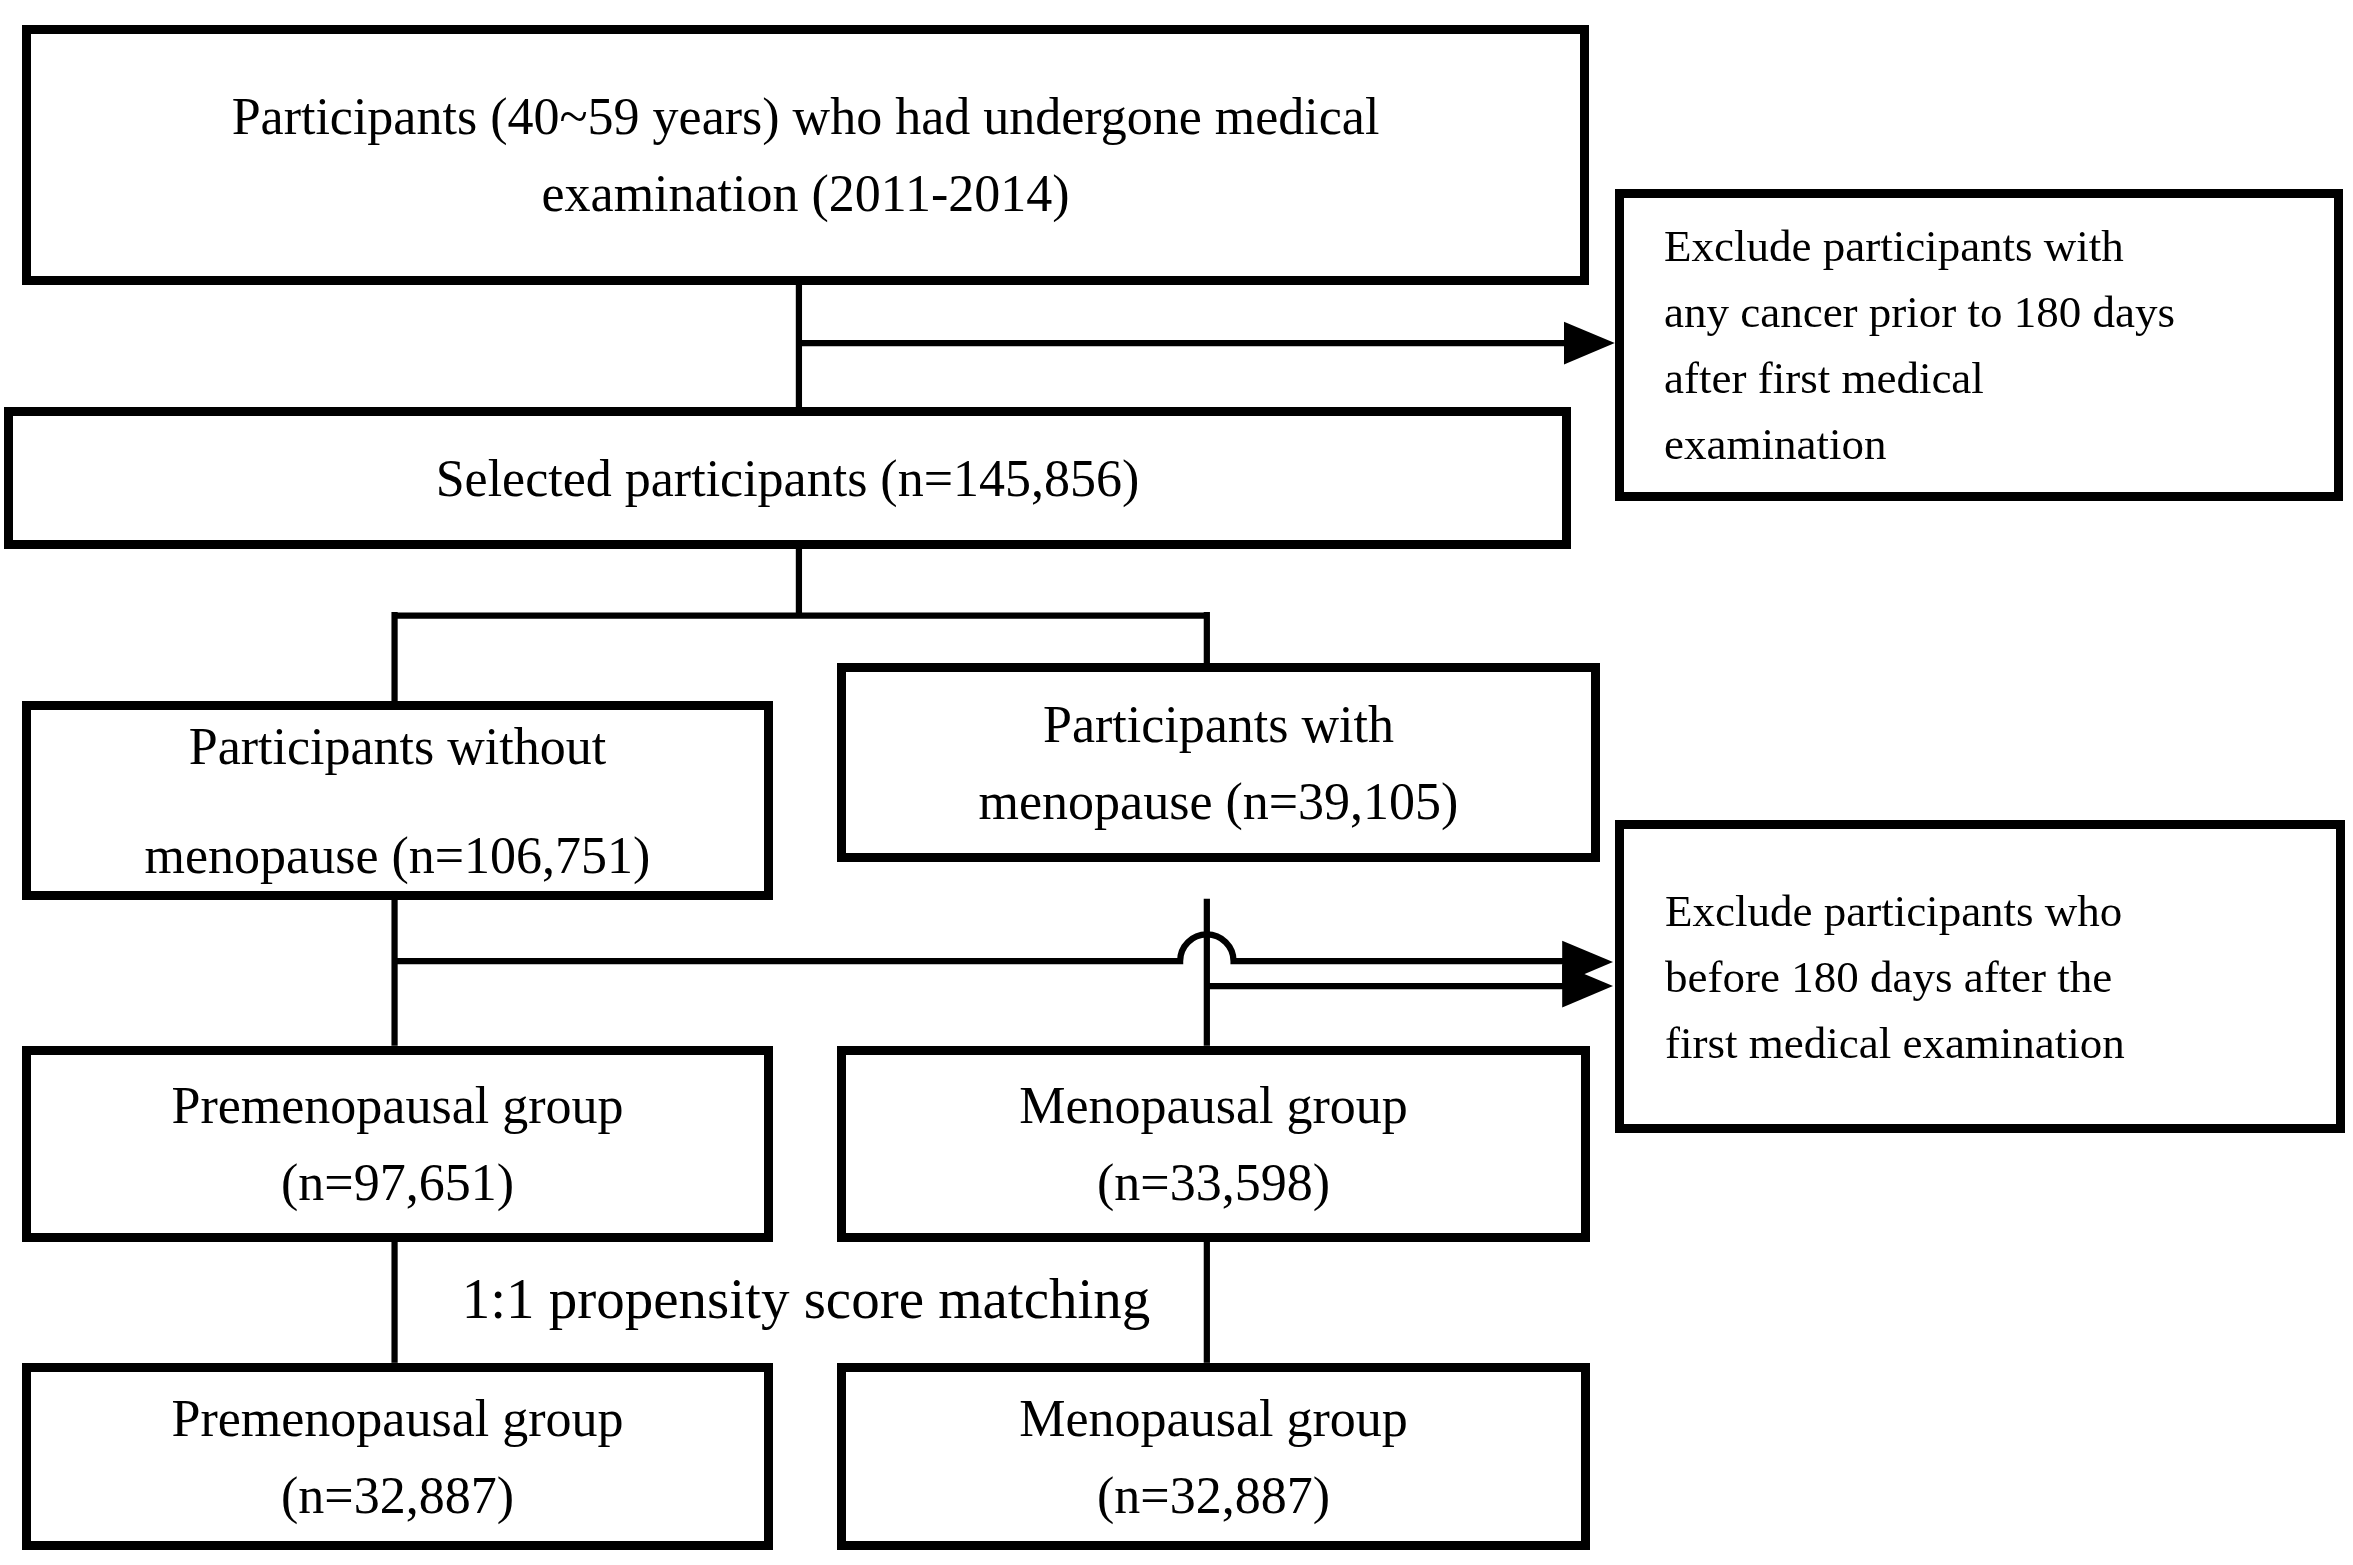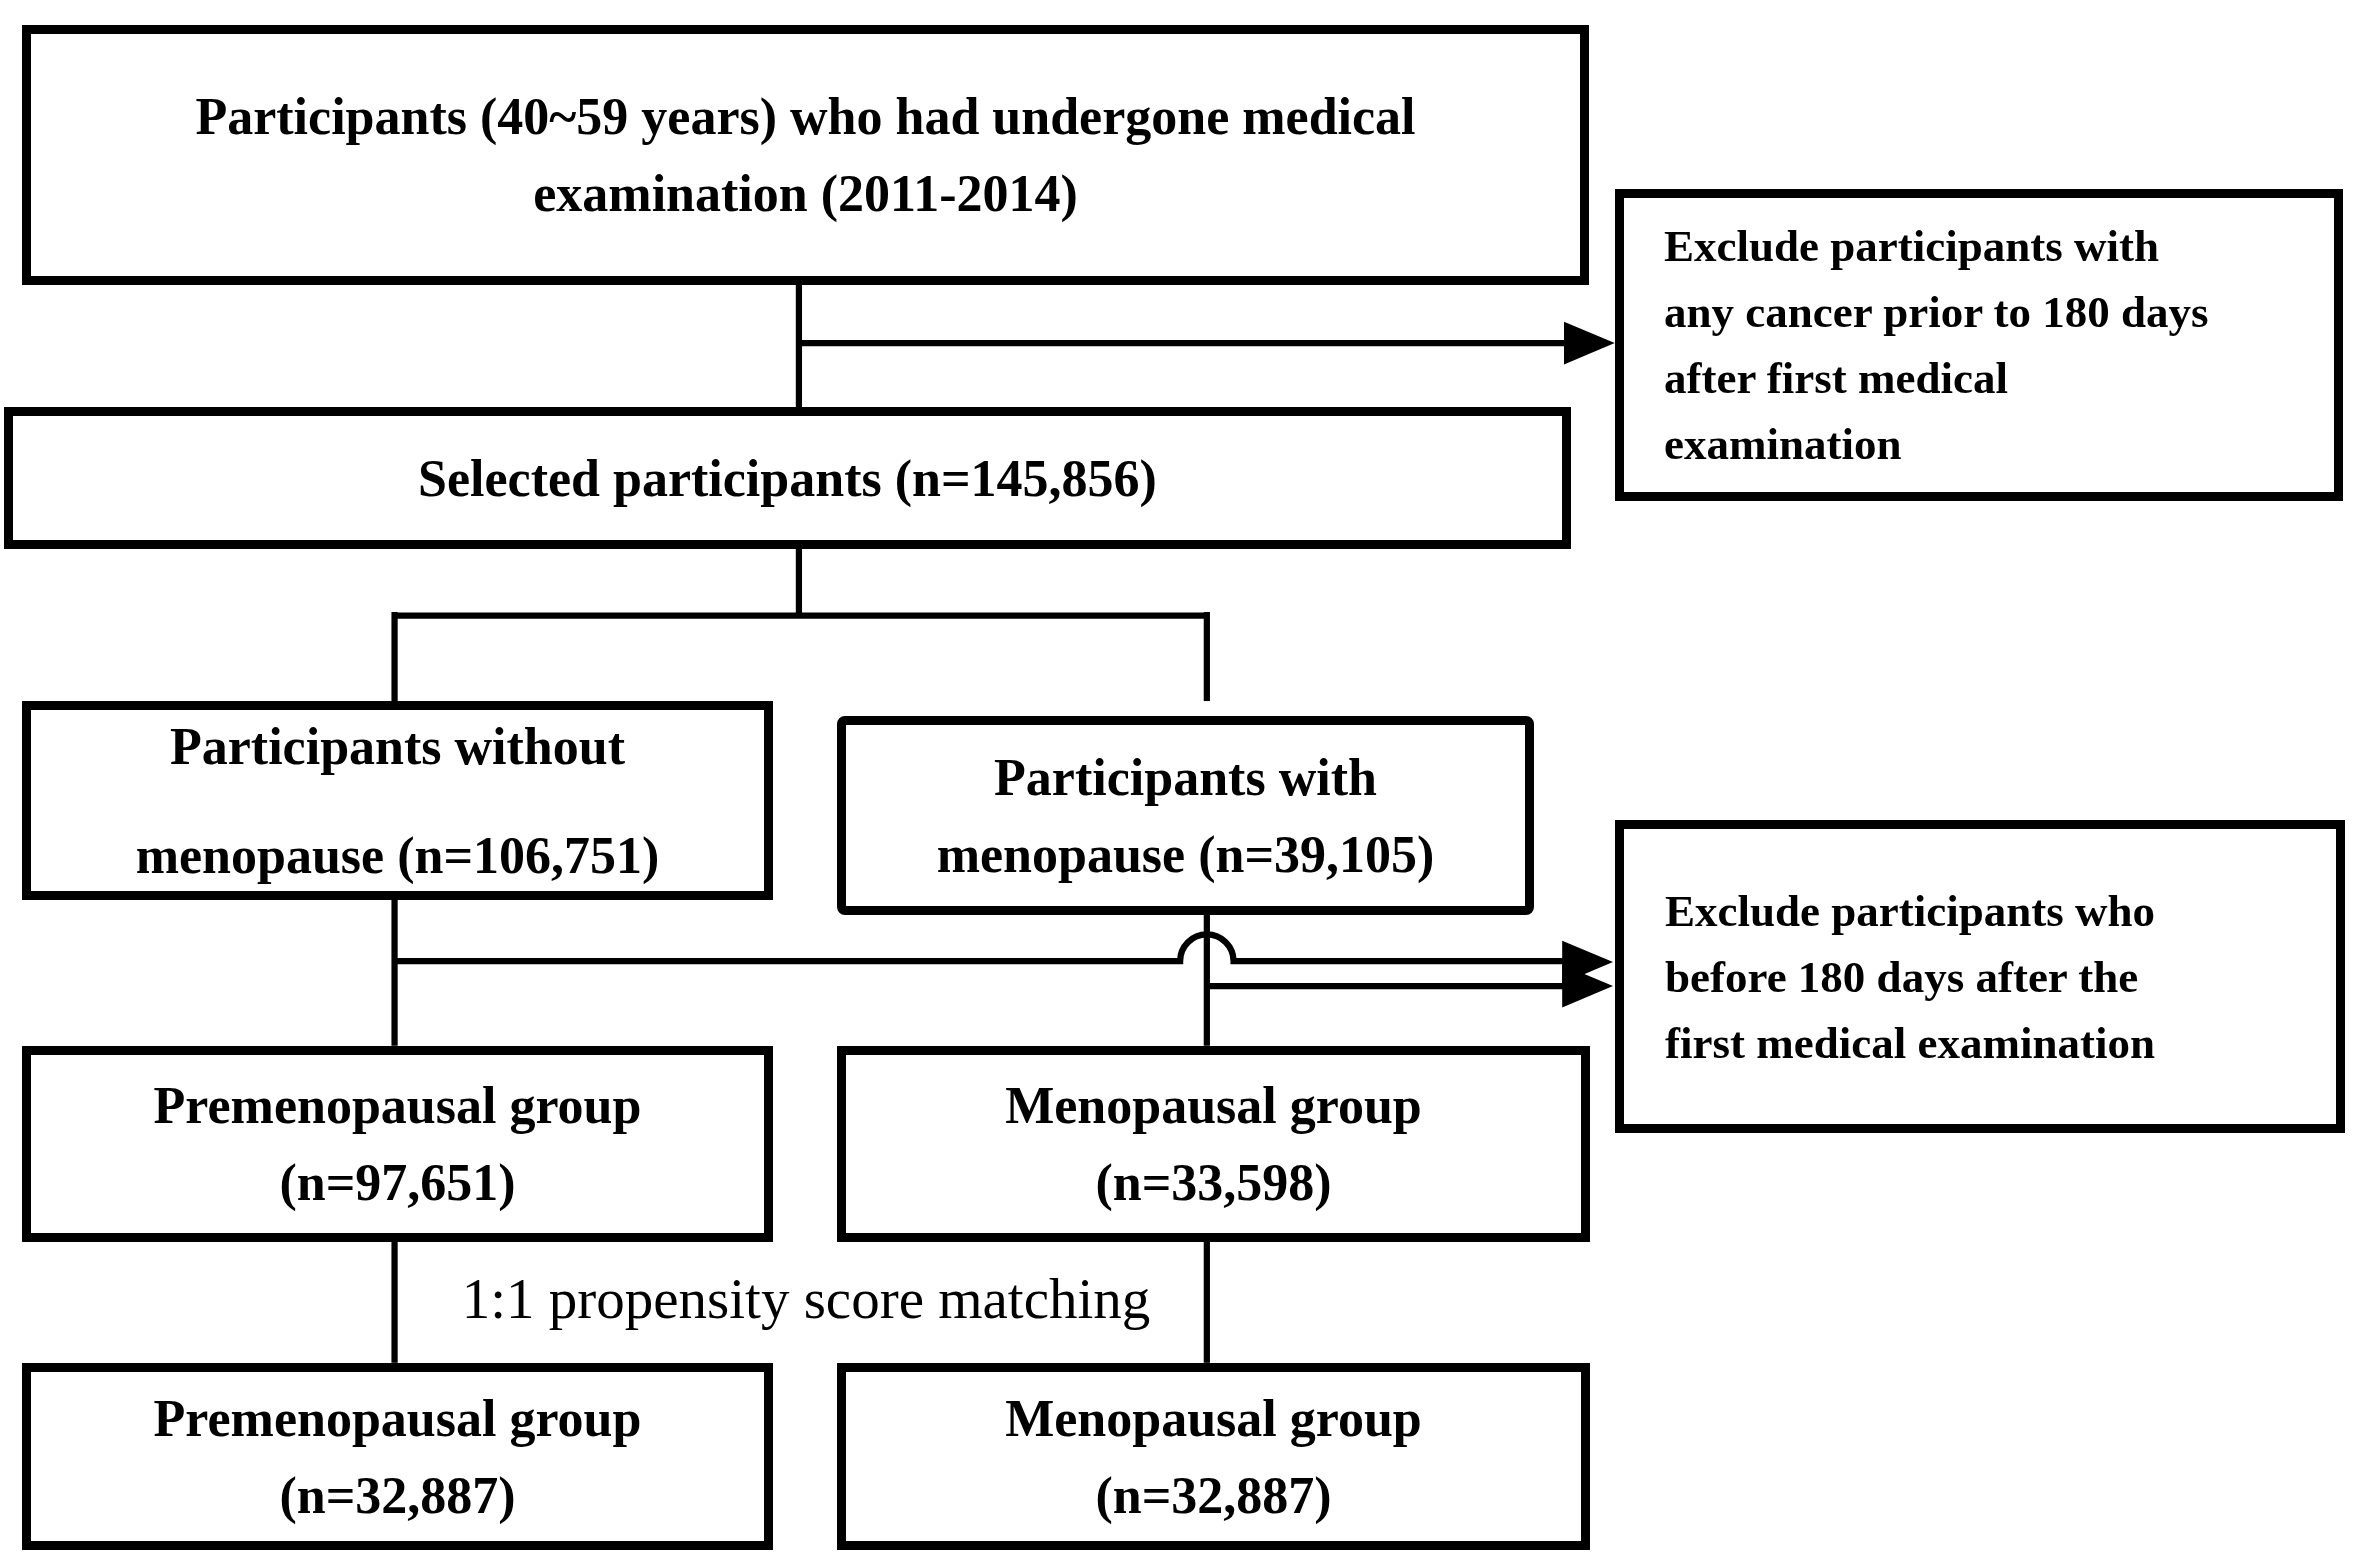--- a/index.html
+++ b/index.html
@@ -5,21 +5,21 @@
   :root { --ink:#000000; --paper:#ffffff; }
   html,body { margin:0; padding:0; background:var(--paper); }
   .canvas {
     position:relative; width:2354px; height:1566px;
     background:var(--paper); color:var(--ink);
     font-family:"Liberation Serif", serif;
   }
   .box {
     position:absolute; box-sizing:border-box;
     border:9px solid var(--ink); background:var(--paper);
-    display:flex; flex-direction:column; justify-content:center;font-weight:bold;
+    display:flex; flex-direction:column; justify-content:center;
   }
   .box.center { align-items:center; text-align:center; }
   .tline { font-size:52px; line-height:77px; white-space:nowrap; }
   .box.exclude { padding:5.3px 16px 5.3px 41px; align-items:flex-start; text-align:left; }
   .box.exclude .tline { font-size:45px; line-height:66px; }
   .match-label {
     position:absolute; left:405px; top:1272px; width:802px;
     text-align:center; font-size:57px; line-height:53px; white-space:nowrap;
   }
   svg.connectors { position:absolute; left:0; top:0; width:2354px; height:1566px; }
@@ -69,21 +69,21 @@
   </div>
 
   <div class="box center" style="left:4px; top:407px; width:1567px; height:142px;">
     <div class="tline">Selected participants (n=145,856)</div>
   </div>
 
   <div class="box center" style="left:22px; top:701px; width:751px; height:199px;gap:32px;">
     <div class="tline">Participants without</div>
     <div class="tline">menopause (n=106,751)</div>
   </div>
-  <div class="box center" style="left:837px; top:716px; width:697px; height:199px;border-radius:8px;">
+  <div class="box center" style="left:837px; top:663px; width:763px; height:199px;">
     <div class="tline">Participants with</div>
     <div class="tline">menopause (n=39,105)</div>
   </div>
 
   <div class="box exclude" style="left:1615px; top:820px; width:730px; height:313px;">
     <div class="tline">Exclude participants who</div>
     <div class="tline">before 180 days after the</div>
     <div class="tline">first medical examination</div>
   </div>
 

